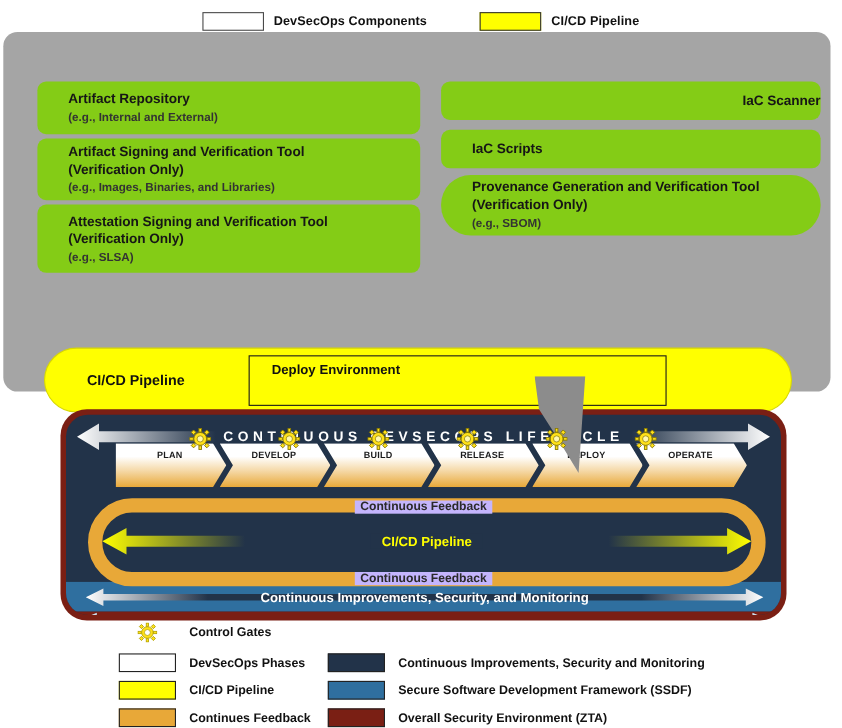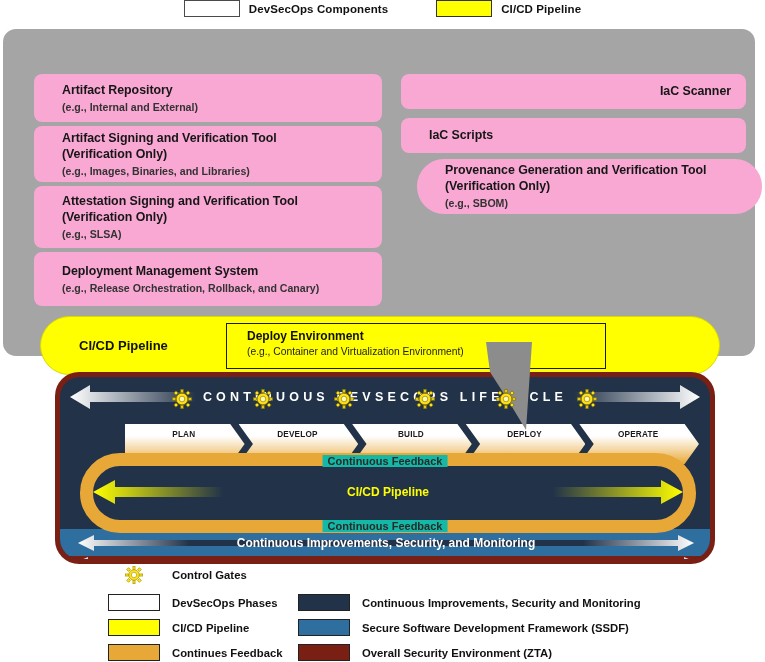--- a/index.html
+++ b/index.html
@@ -13,21 +13,21 @@
     overflow: hidden;
     color: #1a1a1a;
   }
 
   
   .top-legend {
     position: absolute;
     left: 0; top: 0;
     width: 765px; height: 28px;
     display: flex;
-    align-items: flex-start;
+    align-items: flex-end;
     justify-content: center;
     gap: 48px;
   }
   .tl-item { display: flex; align-items: center; gap: 9px; }
   .tl-swatch {
     width: 56px; height: 17px;
     border: 1.6px solid #4a4a4a;
     box-sizing: border-box;
   }
   .tl-swatch.white { background: #ffffff; }
@@ -43,24 +43,24 @@
     position: absolute;
     left: 3px; top: 29px;
     width: 752px; height: 327px;
     background: #a5a5a5;
     border-radius: 13px;
     box-sizing: border-box;
   }
 
   .card {
     position: absolute;
-    background: #f9a8d4;
+    background: #84cc16;
     border-radius: 8px;
     box-sizing: border-box;
-    padding: 6px 15px 6px 28px;
+    padding: 6px 0 6px 28px;
     display: flex;
     flex-direction: column;
     justify-content: center;
   }
   .card-title {
     font-size: 12.4px;
     font-weight: bold;
     color: #161616;
     line-height: 1.3;
     letter-spacing: -0.05px;
@@ -74,21 +74,21 @@
   }
 
   
   #card-artifact-repo       { left: 31px; top: 45px;  width: 348px; height: 48px; }
   #card-artifact-signing    { left: 31px; top: 97px;  width: 348px; height: 56px; }
   #card-attestation-signing { left: 31px; top: 157px; width: 348px; height: 62px; }
   #card-deployment-mgmt     { left: 31px; top: 223px; width: 348px; height: 54px; }
   
   #card-iac-scanner         { left: 398px; top: 45px;  width: 345px; height: 35px; text-align: right; }
   #card-iac-scripts         { left: 398px; top: 89px;  width: 345px; height: 35px; }
-  #card-provenance          { left: 414px; top: 130px; width: 345px; height: 55px; border-radius: 27px; }
+  #card-provenance          { left: 398px; top: 130px; width: 345px; height: 55px; border-radius: 27px; }
 
   
   .pipeline-bar {
     position: absolute;
     left: 37px; top: 287px;
     width: 680px; height: 59px;
     background: #ffff00;
     border-radius: 30px;
     border: 1px solid #d8d800;
     box-sizing: border-box;
@@ -158,24 +158,23 @@
   
   #band-title { left: 10px; top: 6px; width: 630px; height: 28px; }
   #band-title .band-text {
     font-size: 12.5px; font-weight: bold;
     letter-spacing: 4.2px;
   }
 
   
   .phases {
     position: absolute;
-    left: 45px; top: 47px;
+    left: 45px; top: 26px;
     width: 568px; height: 40px;
     display: flex;
-    margin-left: 20px;
   }
   .phase {
     position: relative;
     flex: 1;
     height: 100%;
     background: linear-gradient(to bottom, #ffffff 0%, #ffffff 30%, #f5d9a8 62%, #e8a838 100%);
     clip-path: polygon(0 0, 88% 0, 100% 50%, 88% 100%, 0 100%, 12% 50%);
     margin-right: -6px;
     display: flex;
     align-items: flex-start;
@@ -205,21 +204,21 @@
     width: 616px; height: 80px;
     border: 13px solid #e8a838;
     border-radius: 40px;
     box-sizing: border-box;
     background: transparent;
   }
   .fb-text {
     position: absolute;
     font-size: 11px; font-weight: bold;
     color: #2a2a2a;
-    background: #14b8a6;
+    background: #c4b5fd;
     padding: 0 5px;
     z-index: 4;
   }
   #fb-top { left: 50%; transform: translateX(-50%); top: 78px; }
   #fb-bottom { left: 50%; transform: translateX(-50%); top: 143px; }
 
   .cicd-inner {
     position: absolute;
     left: 33px; top: 95px;
     width: 590px; height: 40px;
@@ -301,44 +300,39 @@
     <div class="card-title">(Verification Only)</div>
     <div class="card-sub">(e.g., Images, Binaries, and Libraries)</div>
   </div>
 
   <div class="card" id="card-attestation-signing">
     <div class="card-title">Attestation Signing and Verification Tool</div>
     <div class="card-title">(Verification Only)</div>
     <div class="card-sub">(e.g., SLSA)</div>
   </div>
 
-  <div class="card" id="card-deployment-mgmt">
-    <div class="card-title">Deployment Management System</div>
-    <div class="card-sub">(e.g., Release Orchestration, Rollback, and Canary)</div>
-  </div>
 
   <div class="card" id="card-iac-scanner">
     <div class="card-title">IaC Scanner</div>
   </div>
 
   <div class="card" id="card-iac-scripts">
     <div class="card-title">IaC Scripts</div>
   </div>
 
   <div class="card" id="card-provenance">
     <div class="card-title">Provenance Generation and Verification Tool</div>
     <div class="card-title">(Verification Only)</div>
     <div class="card-sub">(e.g., SBOM)</div>
   </div>
 
   <div class="pipeline-bar">
     <div class="pipeline-label">CI/CD Pipeline</div>
     <div class="deploy-env-box">
       <div class="deploy-env-title">Deploy Environment</div>
-      <div class="deploy-env-sub">(e.g., Container and Virtualization Environment)</div>
     </div>
   </div>
 </div>
 
 <svg class="connector" viewBox="0 0 70 88">
   <polygon points="0,0 46,0 40,88 20,55 4,30" fill="#8c8c8c"></polygon>
 </svg>
 
 <div class="lifecycle">
   <div class="lc-inner">
@@ -363,20 +357,23 @@
 
     <div class="phases">
       <div class="phase">
           <span class="phase-label">PLAN</span>
         </div>
       <div class="phase">
           <span class="phase-label">DEVELOP</span>
         </div>
       <div class="phase">
           <span class="phase-label">BUILD</span>
+        </div>
+      <div class="phase">
+          <span class="phase-label">RELEASE</span>
         </div>
       <div class="phase">
           <span class="phase-label">DEPLOY</span>
         </div>
       <div class="phase">
           <span class="phase-label">OPERATE</span>
         </div>
     </div>
 
     <svg class="gate" style="left:112px" viewBox="0 0 24 24">

